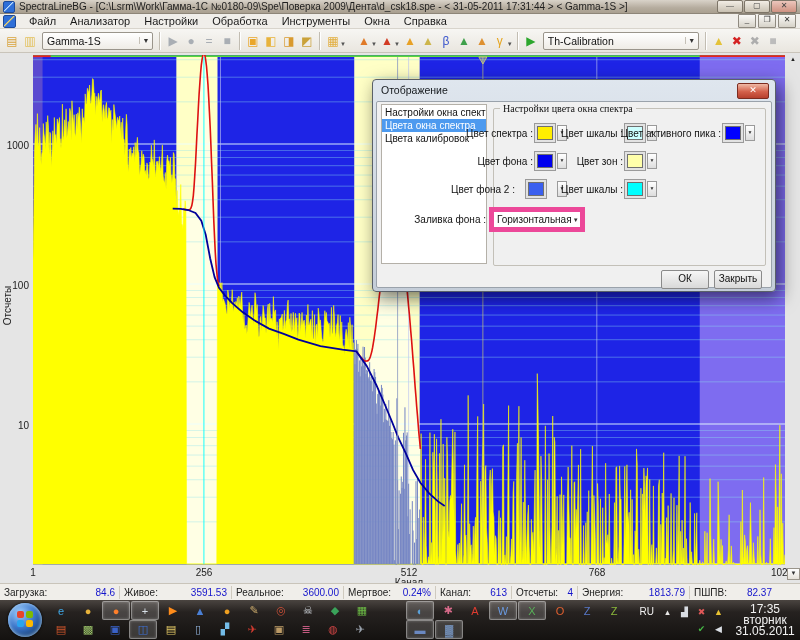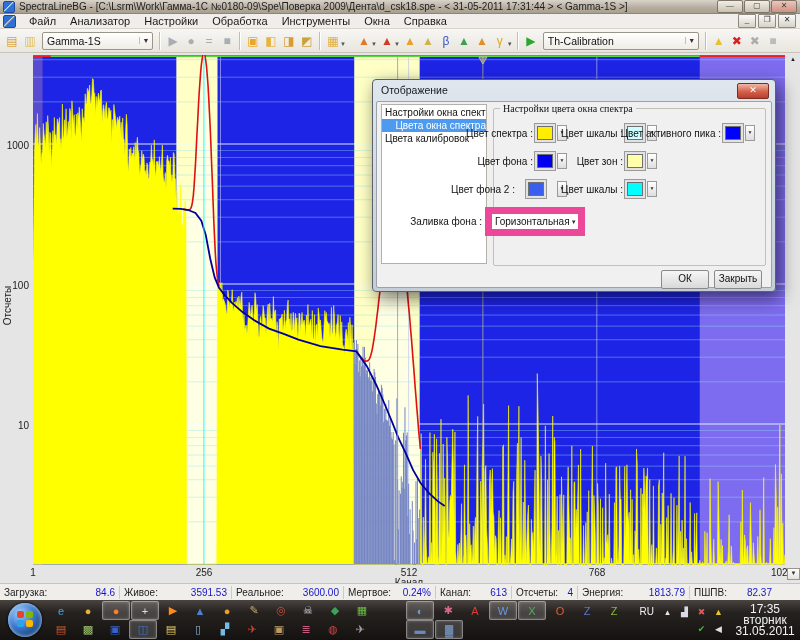--- a/index.html
+++ b/index.html
@@ -52,29 +52,29 @@
     background:linear-gradient(#dfe6ee,#c4cdd8);border:1px solid #5a6168;border-radius:4px;
     box-shadow:4px 6px 18px rgba(0,0,0,.55);font-size:10px;color:#111;}
   #dlg-title{position:absolute;left:8px;top:4px;font-size:10.5px;color:#14181c;}
   #dlg-close{position:absolute;right:6px;top:3px;width:30px;height:14px;border:1px solid #7c2c20;border-radius:2px;
     background:linear-gradient(#f0b9a6,#d3604a 55%,#b7402e);color:#fff;font-size:9px;line-height:13px;text-align:center;}
   #dlg-body{position:absolute;left:3px;top:21px;right:3px;bottom:3px;background:#f0f0f0;
     border:1px solid #9aa2ab;border-radius:2px;}
   #dlg-list{position:absolute;left:4px;top:2px;width:106px;height:160px;background:#fff;border:1px solid #b4b0a8;
     padding-top:1px;box-sizing:border-box;}
   .dlg-li{height:13px;line-height:13px;padding-left:3px;white-space:nowrap;overflow:hidden;}
-  .dlg-li.sel{background:#4d9aef;color:#fff;text-align:right;}
+  .dlg-li.sel{background:#4d9aef;color:#fff;}
   #dlg-group{position:absolute;left:116px;top:6px;right:5px;height:156px;border:1px solid #c3c0b8;border-radius:2px;}
   #dlg-group-label{position:absolute;left:6px;top:-6px;background:#f0f0f0;padding:0 3px;white-space:nowrap;font-family:Liberation Serif, serif;}
   .fld{position:absolute;display:flex;align-items:center;white-space:nowrap;}
   .fld .lbl{margin-right:3px;}
   .swatch{width:14px;height:12px;border:1px solid #6f6f6f;box-shadow:0 0 0 2px #e2e2e2,0 0 0 3px #9a9a9a;margin:0 4px 0 1px;}
   .sw-caret{width:8px;height:14px;border:1px solid #9a9a9a;background:linear-gradient(#fff,#ddd);
     font-size:5px;text-align:center;line-height:13px;color:#333;}
-  #fill-combo{width:86px;height:15px;border:7px solid #ec4899;background:#fff;display:flex;align-items:center;}
+  #fill-combo{width:86px;height:15px;border:5px solid #ec4899;background:#fff;display:flex;align-items:center;}
   #fill-combo .cv{flex:1;padding-left:3px;}
   #fill-combo .ca{width:11px;font-size:6px;text-align:center;color:#333;}
   .dlg-btn{position:absolute;top:168px;height:17px;border:1px solid #8a8a8a;border-radius:2px;
     background:linear-gradient(#f6f6f6,#d9d9d9);text-align:center;line-height:16px;font-size:10px;color:#111;}
   #btn-ok{right:62px;width:46px;}
   #btn-close{right:9px;width:46px;}
   
   #statusbar{position:absolute;left:0;top:583px;width:800px;height:17px;background:#f0eeea;
     border-top:1px solid #c9c4ba;display:flex;align-items:center;font-size:10px;box-sizing:border-box;}
   .sb-f{display:flex;align-items:center;height:13px;border-right:1px solid #cfcabf;padding:0 4px;box-sizing:border-box;}

